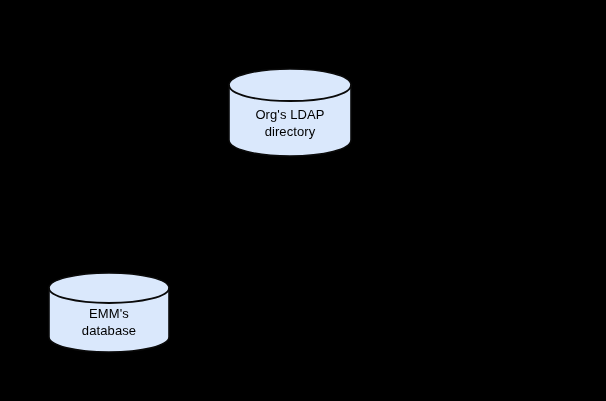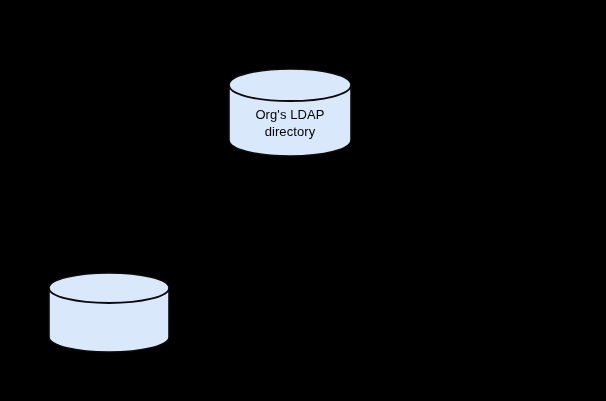--- a/index.html
+++ b/index.html
@@ -57,16 +57,18 @@
     </svg>
     <div class="node-label" style="top: 38px;">Org's LDAP
 directory</div>
   </div>
 
   <div class="node" id="node-emm" style="left: 48px; top: 272px; width: 122px; height: 81px;">
     <svg width="122" height="81" viewBox="0 0 122 81">
       <path d="M 1 16 L 1 65 C 1 73.6 27.9 80 61 80 C 94.1 80 121 73.6 121 65 L 121 16 C 121 7.4 94.1 1 61 1 C 27.9 1 1 7.4 1 16 Z" fill="#dae8fc" stroke="#0a0a0a" stroke-width="1.6" stroke-linejoin="round"></path>
       <path d="M 1 16 C 1 24.6 27.9 31 61 31 C 94.1 31 121 24.6 121 16" fill="none" stroke="#0a0a0a" stroke-width="1.8"></path>
     </svg>
+    <div class="node-label" style="top: 33px;">EMM's
+database</div>
   </div>
 
 
 </div>
 
 </body></html>

